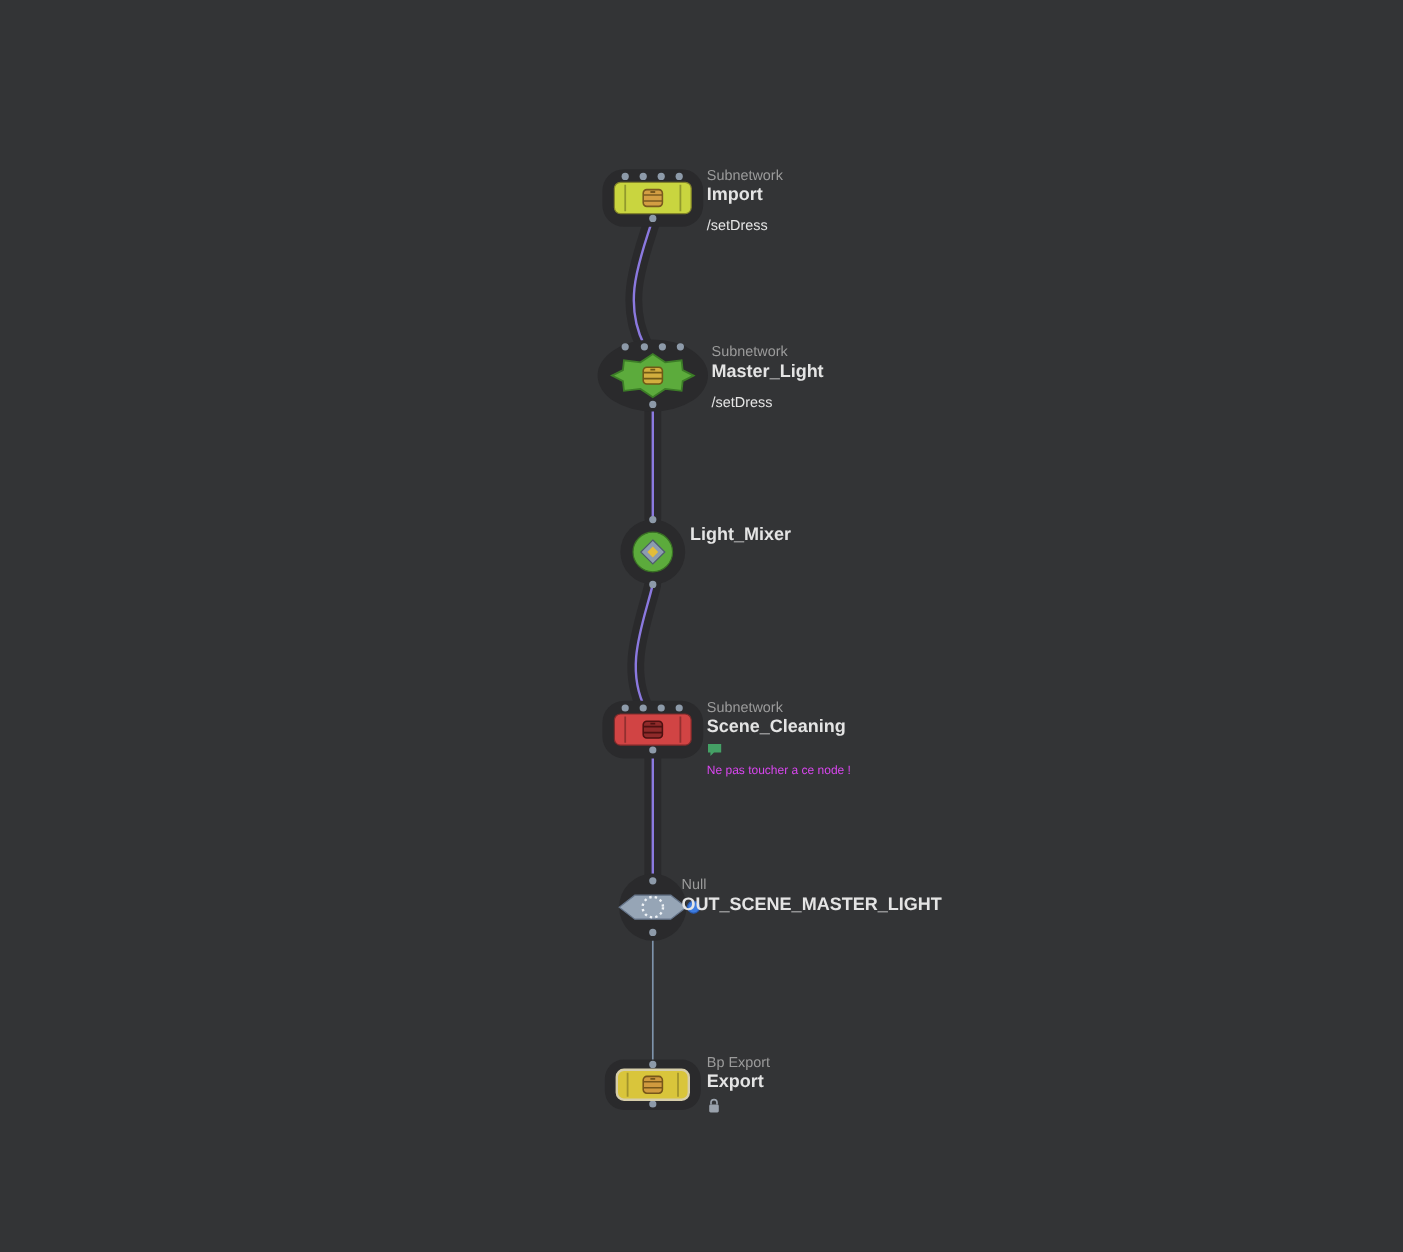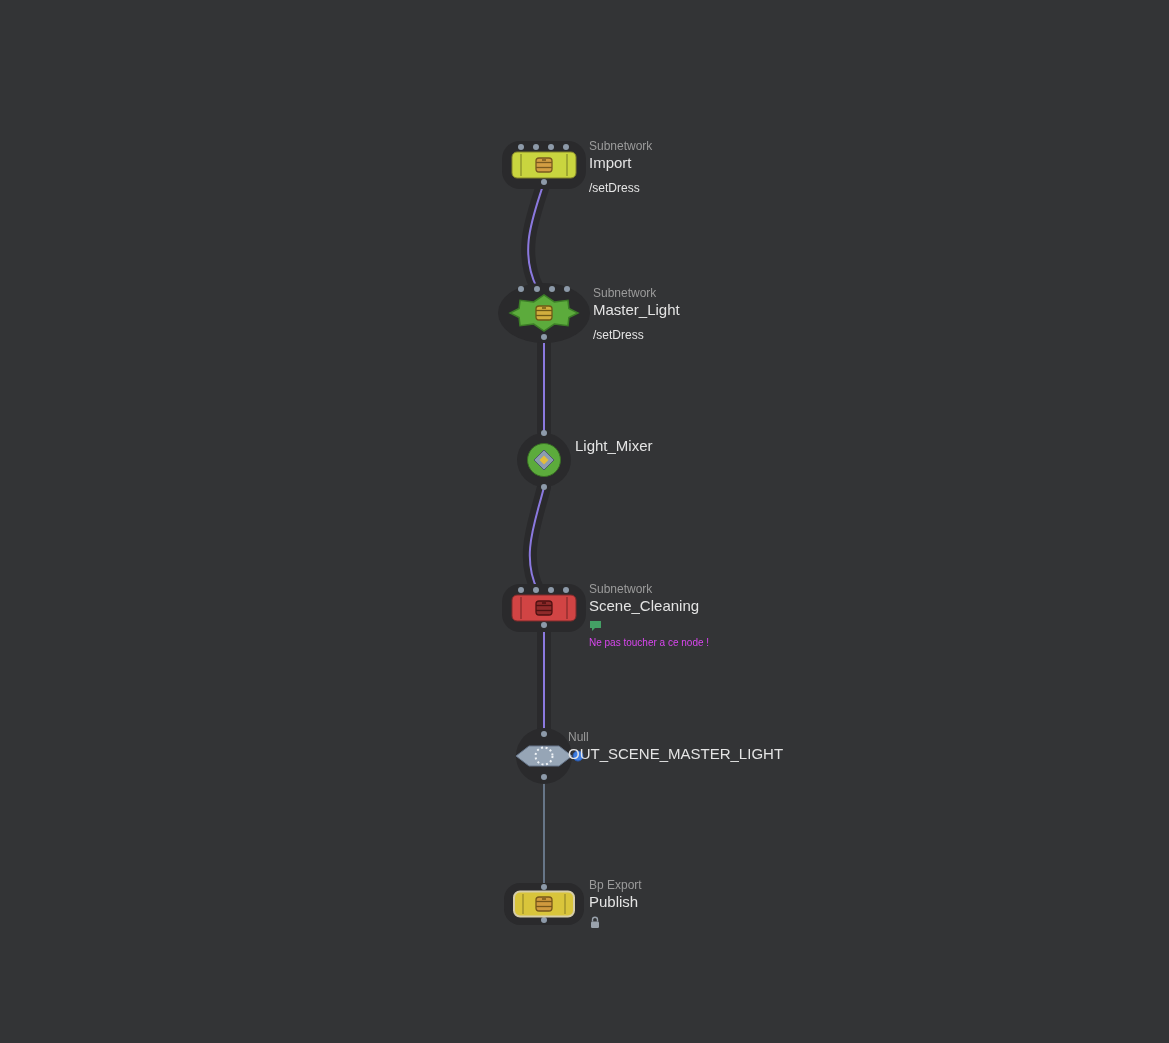--- a/index.html
+++ b/index.html
@@ -10,21 +10,21 @@
   }
   .wires { position:absolute; left:0; top:0; }
   .wire-halo { fill:none; stroke:#2a2a2c; stroke-width:14; stroke-linecap:round; }
   .wire-core { fill:none; stroke:#8b79df; stroke-width:2; stroke-linecap:round; }
   .wire-plain { fill:none; stroke:#7e93ab; stroke-width:1.4; }
   .node { position:absolute; width:120px; height:100px; }
   .node svg { display:block; }
   .dot { fill:#8d9aa9; }
   .labels { position:absolute; }
   .type-label { font-size:12px; line-height:15px; color:#9b9b9b; white-space:nowrap; }
-  .node-name  { font-size:15px; line-height:18px; color:#e4e4e4; white-space:nowrap; }
+  .node-name  { font-size:15px; line-height:18px; color:#e4e4e4; white-space:nowrap;font-weight:bold; }
   .node-path  { font-size:12px; line-height:15px; color:#e5e5e5; margin-top:9px; white-space:nowrap; }
   .comment-icon-row { margin-top:3px; height:12px; }
   .node-comment { font-size:10px; line-height:16px; color:#d946ef; margin-top:5px; white-space:nowrap; }
   .lock-row { margin-top:4px; height:13px; }
 </style>
 </head>
 <body>
 
 <div class="canvas">
 
@@ -170,21 +170,21 @@
       <g>
         <rect x="-8" y="-7" width="16" height="14" rx="3" fill="#d09a3f" stroke="#77571a" stroke-width="1.3"></rect>
         <line x1="-8" y1="-2.5" x2="8" y2="-2.5" stroke="#77571a" stroke-width="1.3"></line>
         <line x1="-8" y1="2.5" x2="8" y2="2.5" stroke="#77571a" stroke-width="1.3"></line>
         <line x1="-2" y1="-5" x2="2" y2="-5" stroke="#77571a" stroke-width="1.5"></line>
       </g>
     </svg>
   </div>
   <div class="labels" style="left:589px;top:878px">
     <div class="type-label">Bp Export</div>
-    <div class="node-name">Publish</div>
+    <div class="node-name">Export</div>
     <div class="lock-row">
       <svg width="12" height="13" viewBox="0 0 12 13">
         <path d="M3.5 5.5 V3.8 a2.5 2.5 0 0 1 5 0 V5.5" fill="none" stroke="#9aa2ac" stroke-width="1.4"></path>
         <rect x="2" y="5.5" width="8" height="6.5" rx="1.2" fill="#9aa2ac"></rect>
       </svg>
     </div>
   </div>
 
 </div>
 

